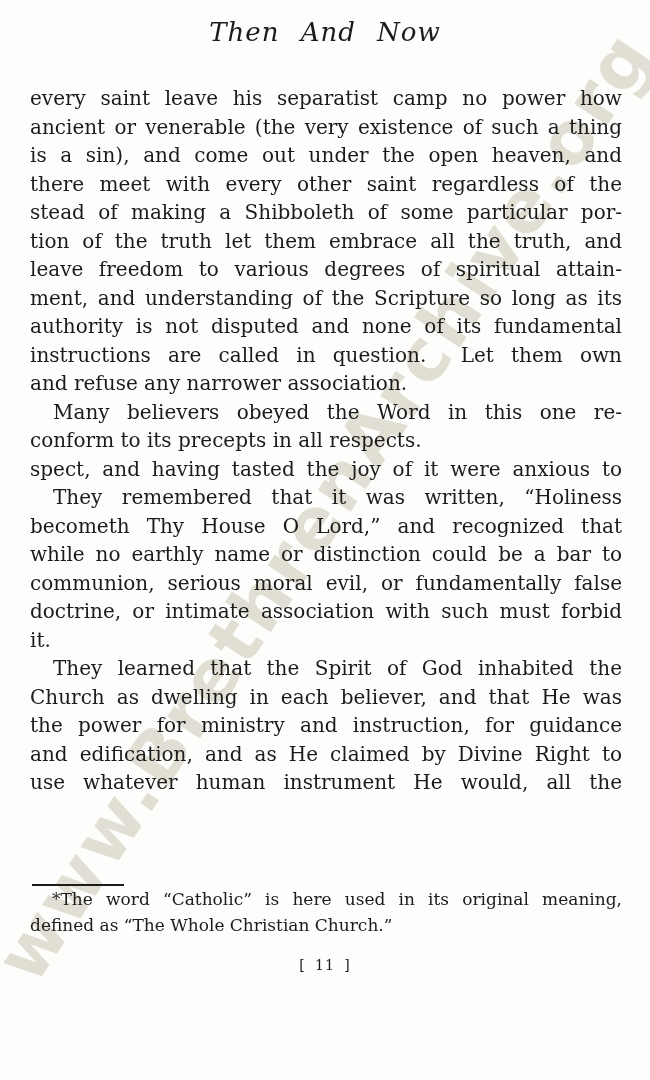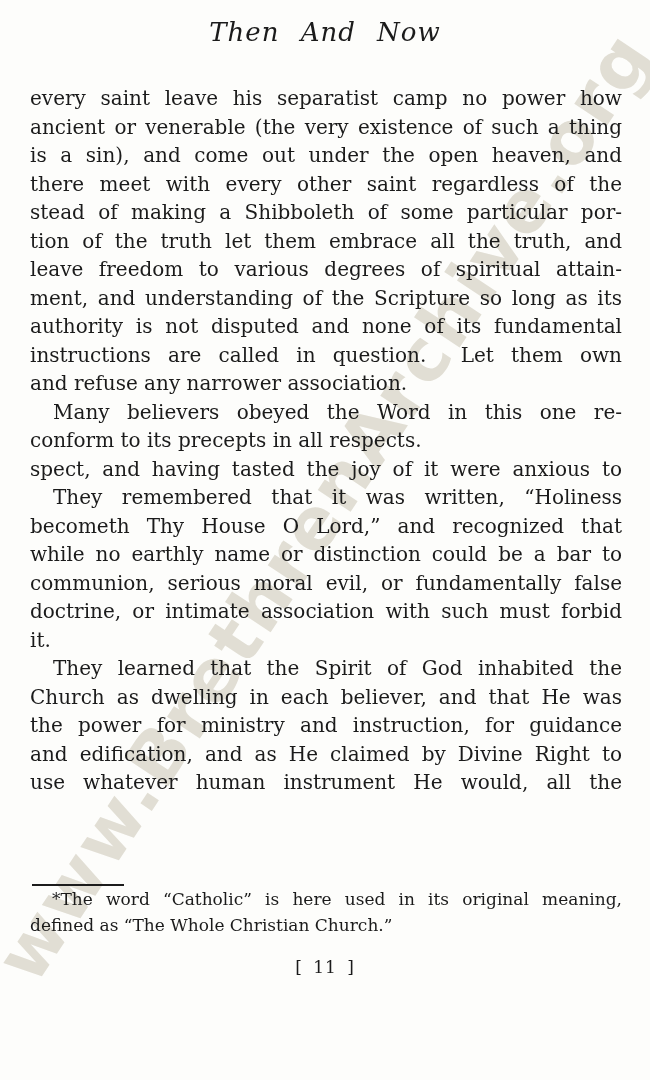--- a/index.html
+++ b/index.html
@@ -89,21 +89,21 @@
   .footnote-line.indent {
     padding-left: 22px;
   }
   .page-number {
     position: absolute;
     top: 957px;
     left: 0;
     width: 100%;
     z-index: 1;
     text-align: center;
-    font-size: 17px;
+    font-size: 14px;
     letter-spacing: 1px;
     word-spacing: 4px;
   }
 </style>
 </head>
 <body>
 
 <div class="page">
 
   <div class="watermark">www.BrethrenArchive.org</div>

